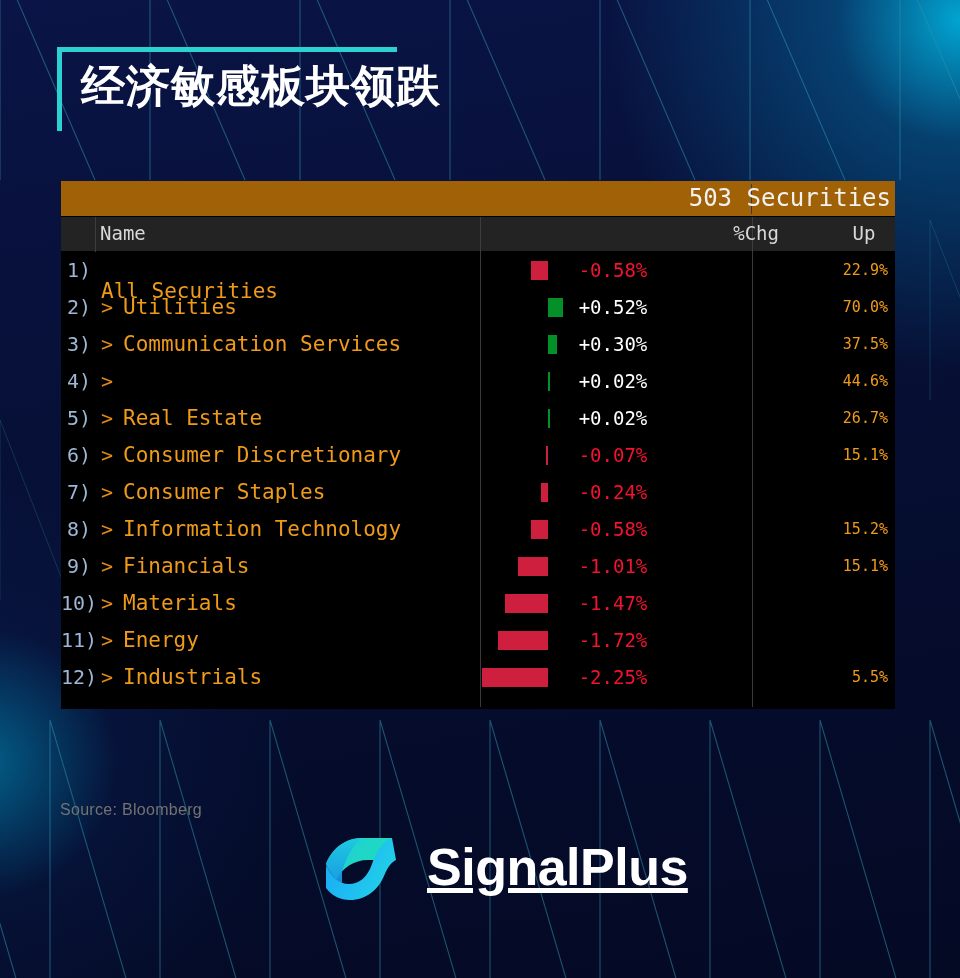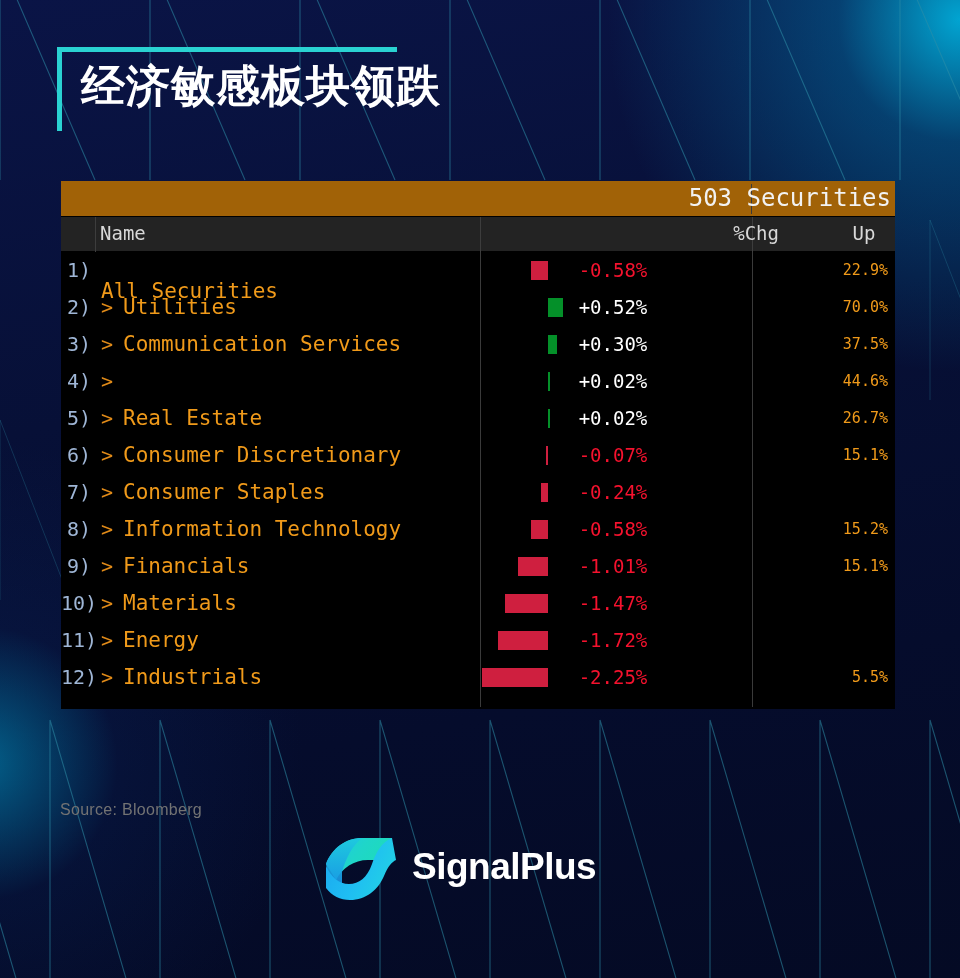--- a/index.html
+++ b/index.html
@@ -194,26 +194,27 @@
   }
 
   
   .logo {
     position: absolute;
     left: 322px; top: 832px;
     width: 320px; height: 72px;
   }
   .logo-mark { position: absolute; left: 0; top: 2px; width: 82px; height: 68px; }
   .logo-text {
-    position: absolute; left: 90px; top: 0;
+    position: absolute; left: 105px; top: 0;
     height: 72px; line-height: 70px;
-    font-size: 37px; font-weight: bold;
+    font-size: 52px; font-weight: bold;
     color: #ffffff;
     letter-spacing: -0.5px;
     white-space: nowrap;
+    text-decoration: underline;
   }
 </style>
 </head>
 <body>
 
 <div id="root">
 
   <div class="bg-base"></div>
 
   <svg class="bg-lines" width="960" height="978" viewBox="0 0 960 978">

